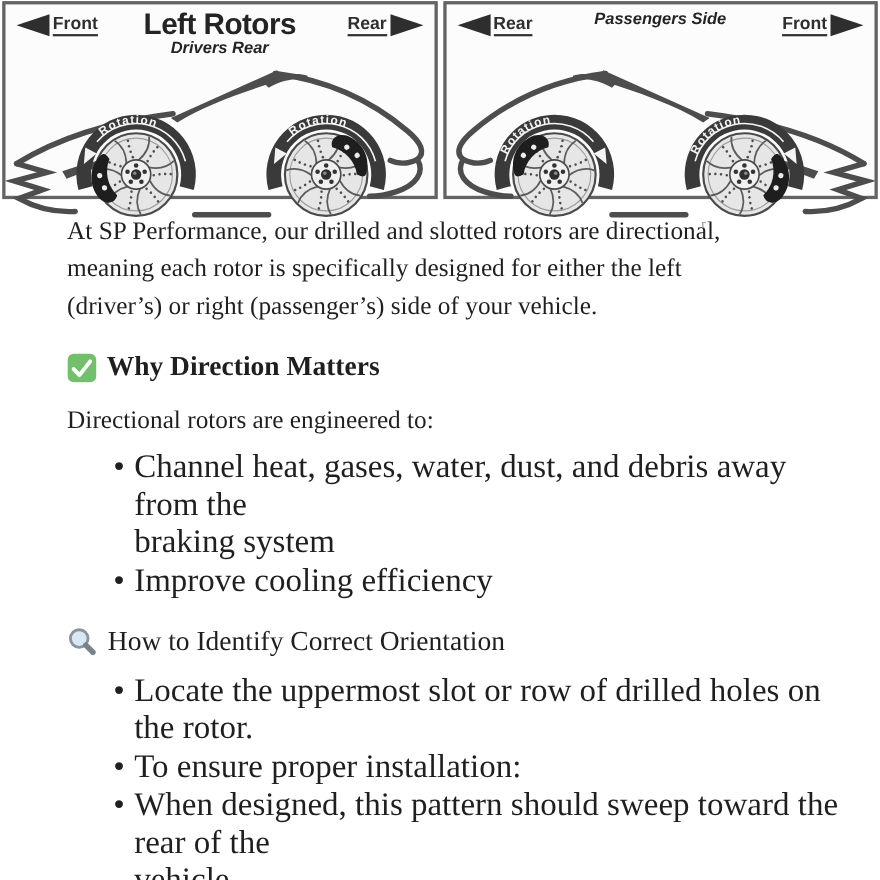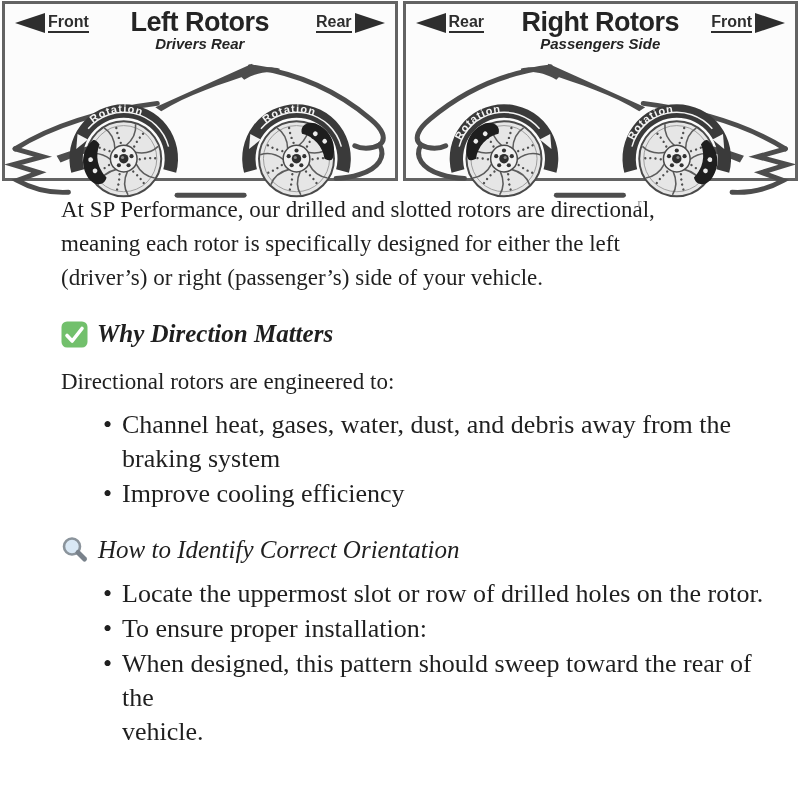--- a/index.html
+++ b/index.html
@@ -25,28 +25,28 @@
   .panel-title { font-size:27px; font-weight:bold; line-height:26px; letter-spacing:-0.5px; }
   .panel-subtitle { font-size:15px; font-weight:bold; font-style:italic; line-height:17px; }
   .car-svg { display:block; width:100%; height:156px; }
   .rot-text { font-family:"Liberation Sans", sans-serif; font-size:11px;
               font-weight:bold; fill:#f4f4f4; letter-spacing:1px; }
   .artifact { position:absolute; left:232px; top:192px; font-size:12px; color:#8a8a8a; }
 
   
   .content { padding:0 28px 0 24px;margin-left:37px; }
   .para { font-size:23px; line-height:34px; margin:11px 0 0 0; white-space:pre-line; }
-  .heading-row { display:flex; align-items:center; gap:9px; margin:25px 0 0 0;font-style:italic; }
+  .heading-row { display:flex; align-items:center; gap:9px; margin:25px 0 0 0; }
   .heading-row .h-text { font-size:25px; }
   .h-bold .h-text { font-weight:bold; }
   .h-reg  .h-text { font-weight:normal; }
   .emoji-icon { flex:0 0 auto; display:block; }
   .lead { font-size:23px; margin:21px 0 0 0; }
   ul.blist { margin:13px 0 0 0; padding:0 0 0 42px; list-style:none; }
-  ul.blist li { font-size:26px; line-height:34px; white-space:pre-line;
+  ul.blist li { font-size:30px; line-height:34px; white-space:pre-line;
                 position:relative; padding-left:19px; margin-bottom:1px; }
   ul.blist li::before { content:"\2022"; position:absolute; left:0; top:0; }
 </style>
 </head>
 <body>
 
 <svg width="0" height="0" style="position:absolute" aria-hidden="true">
   <defs>
     <path id="slot" d="M 2,-13 C 8,-18 13,-25 12,-35"></path>
     <g id="holerow">
@@ -142,21 +142,20 @@
     </svg>
   </div>
 
   <div class="panel">
     <div class="panel-header">
       <span class="dir-label dir-left">
         <span class="tri tri-left"></span>
         <span class="txt">Rear</span>
       </span>
       <div class="title-block">
-        <div class="panel-title">Right Rotors</div>
         <div class="panel-subtitle">Passengers Side</div>
       </div>
       <span class="dir-label dir-right">
         <span class="txt">Front</span>
         <span class="tri tri-right"></span>
       </span>
     </div>
     <svg class="car-svg" viewBox="0 0 390 158">
       <use href="#carbody" transform="translate(390,0) scale(-1,1)"></use>
       <path id="rotpath-rf" d="M 226.6,93.8 A 47 47 0 0 1 308,75.8" fill="none" stroke="#f4f4f4" stroke-width="1.5"></path>

